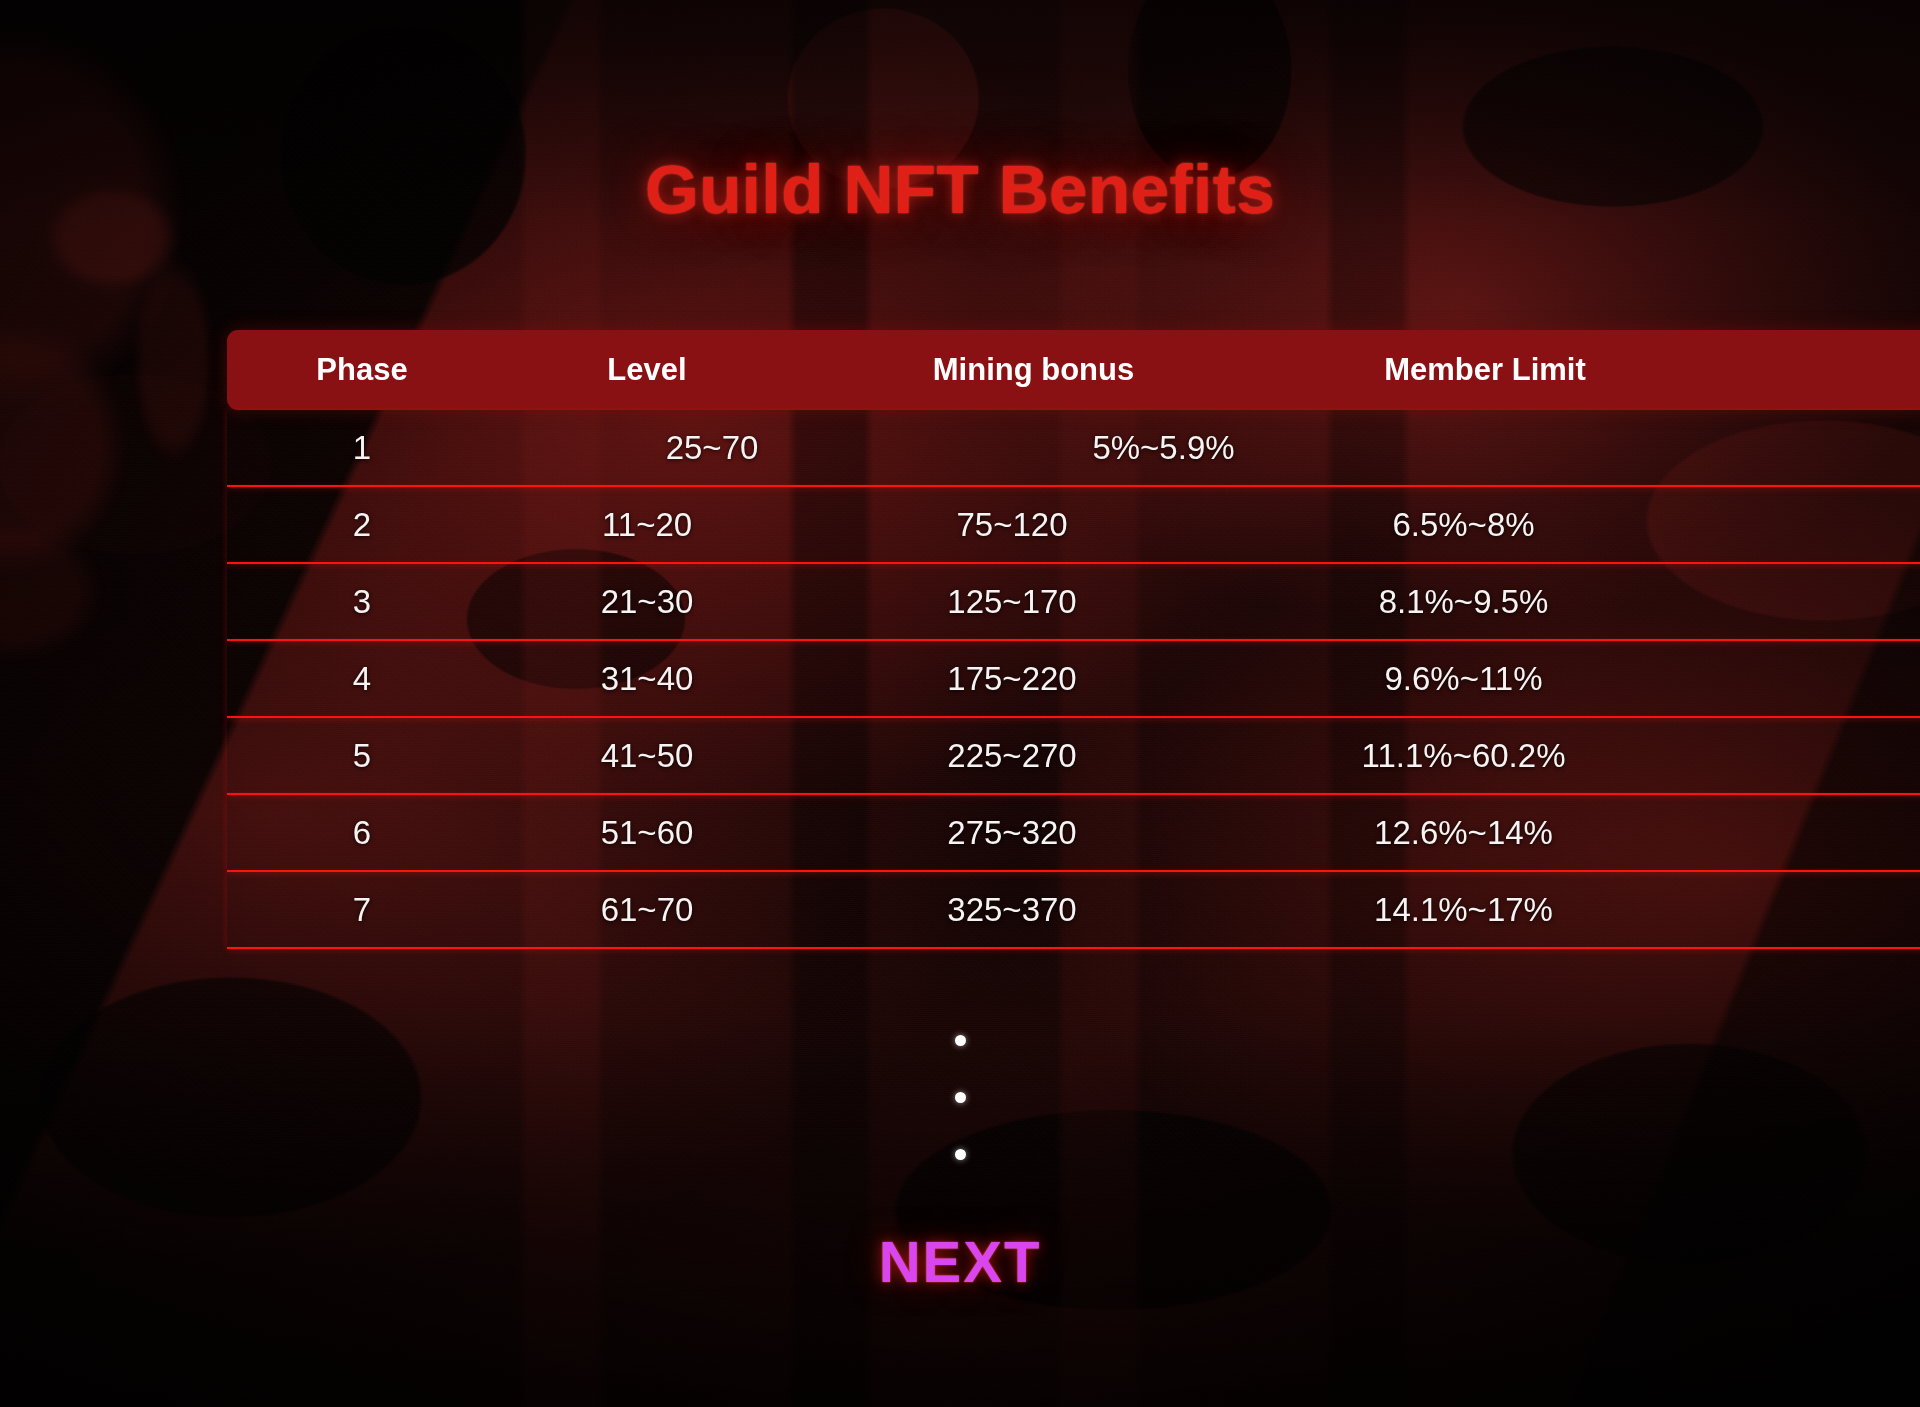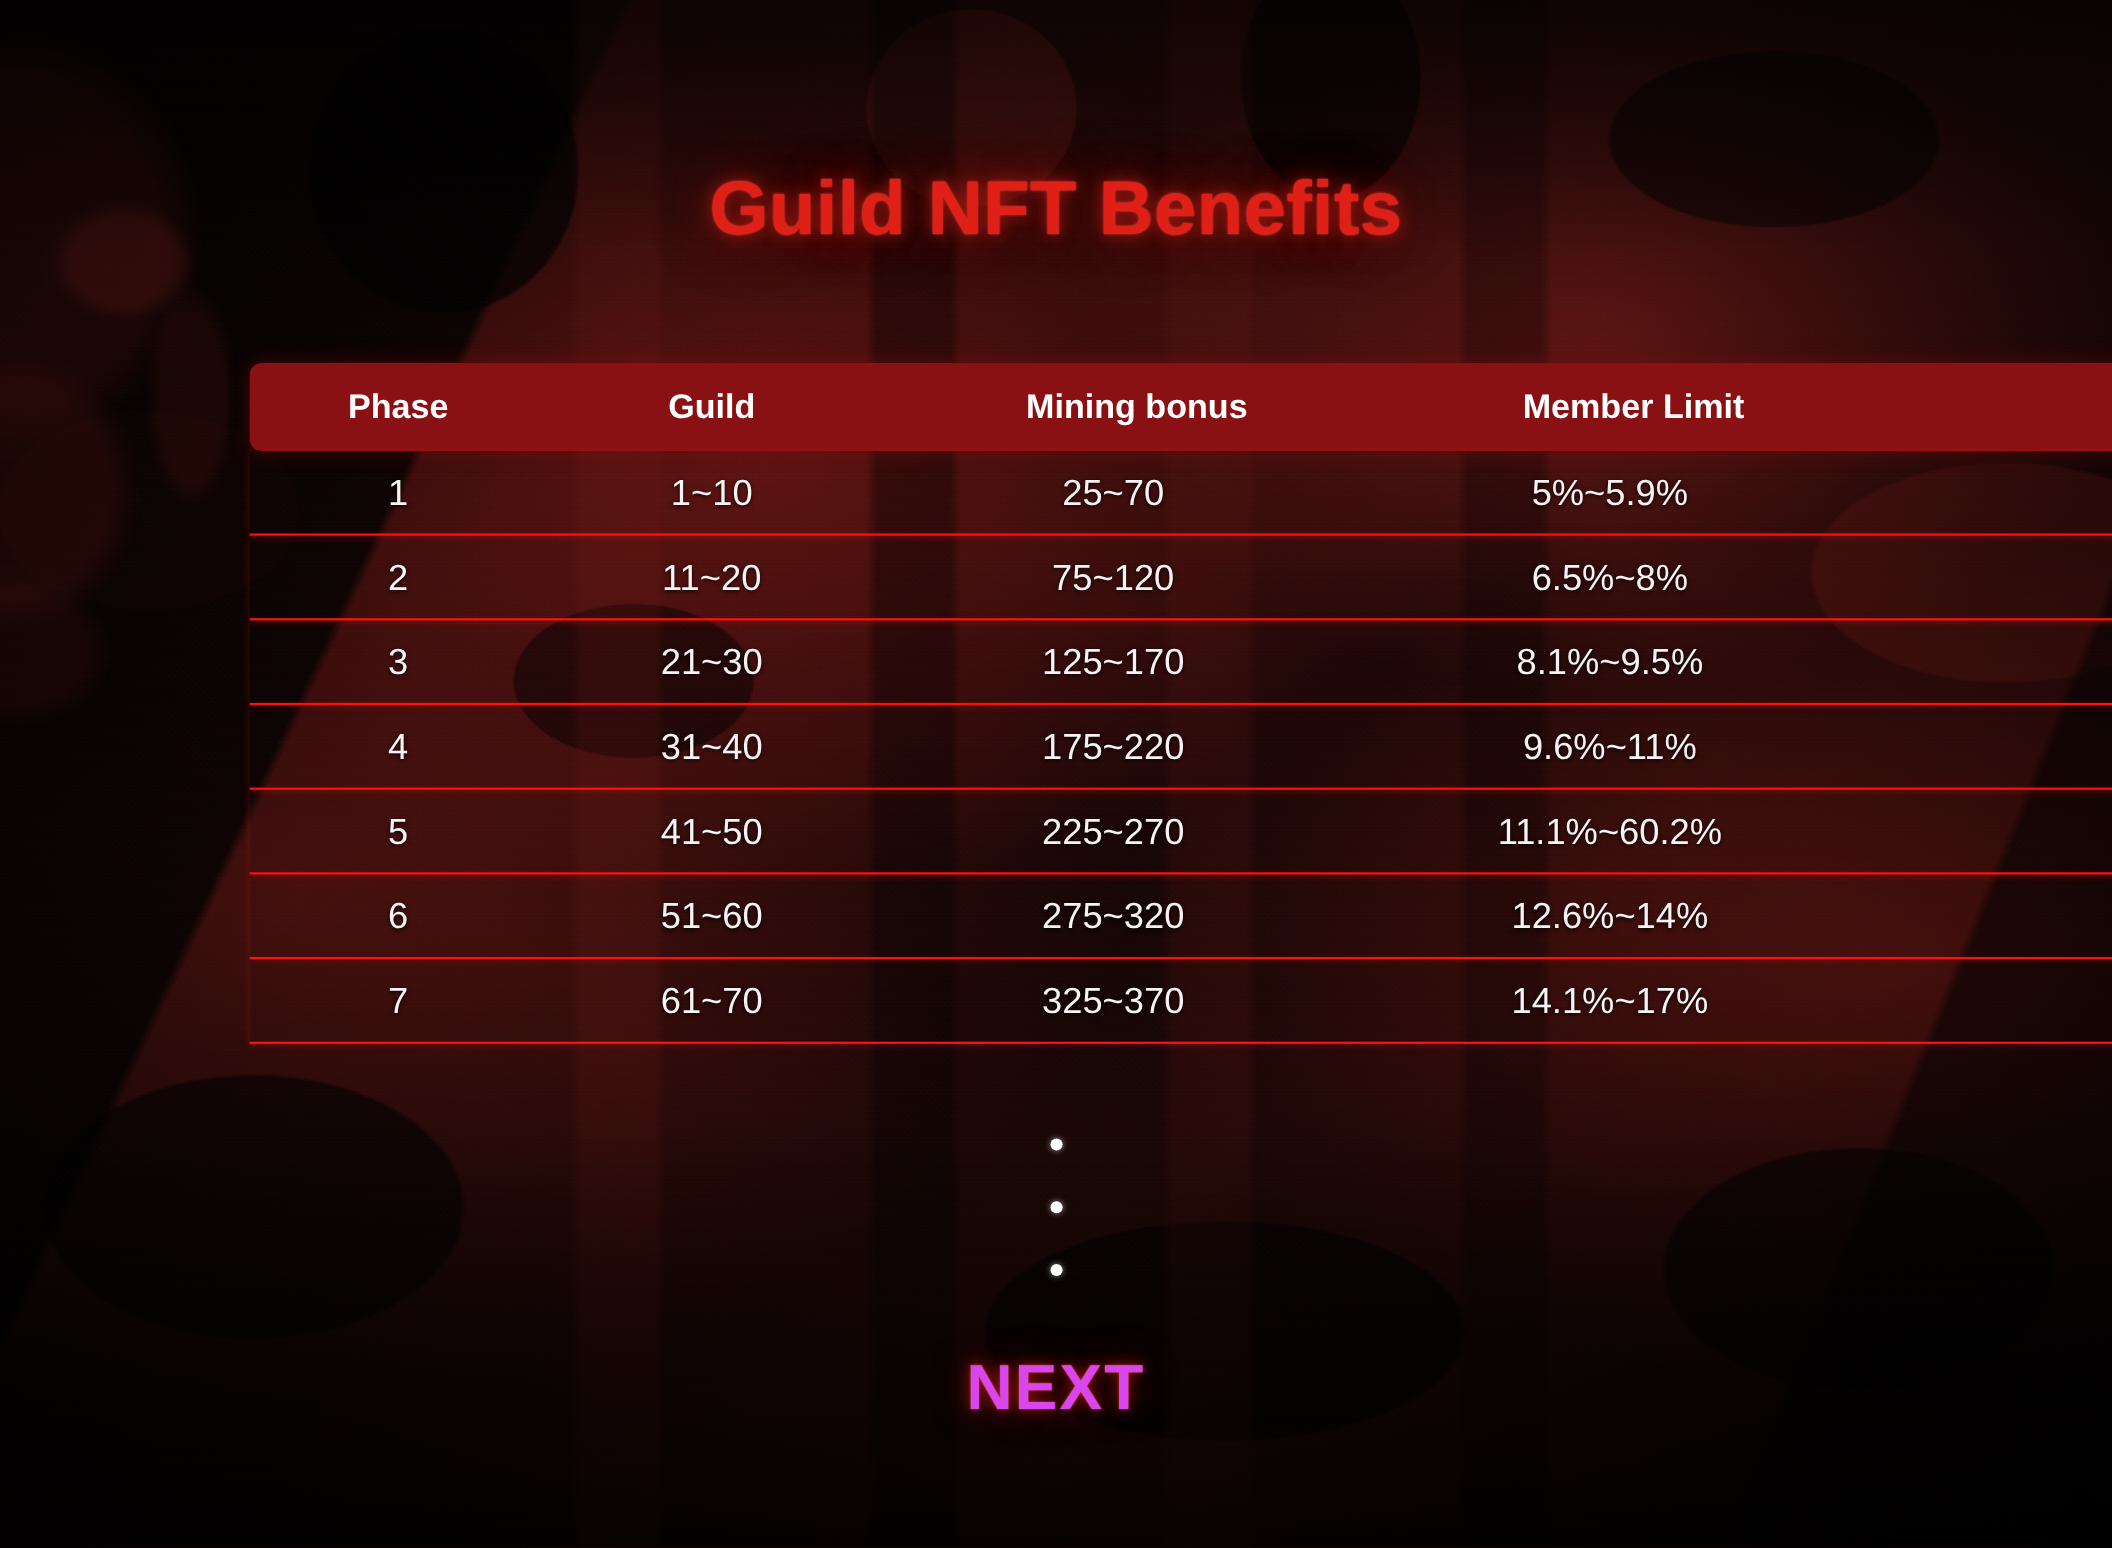--- a/index.html
+++ b/index.html
@@ -222,28 +222,27 @@
   <div class="bg-layer" id="bg-vignette"></div>
 
   <div id="content">
 
     <div id="page-title">Guild NFT Benefits</div>
 
     <div id="benefits-table">
 
       <div class="table-header">
         <div class="cell col-phase">Phase</div>
-        <div class="cell col-level">Guild</div>
+        <div class="cell col-level">Level</div>
         <div class="cell col-bonus">Mining bonus</div>
         <div class="cell col-member">Member Limit</div>
       </div>
 
       <div class="table-row">
         <div class="cell col-phase">1</div>
-        <div class="cell col-level">1~10</div>
         <div class="cell col-member">25~70</div>
         <div class="cell col-bonus">5%~5.9%</div>
       </div>
 
       <div class="table-row">
         <div class="cell col-phase">2</div>
         <div class="cell col-level">11~20</div>
         <div class="cell col-member">75~120</div>
         <div class="cell col-bonus">6.5%~8%</div>
       </div>

